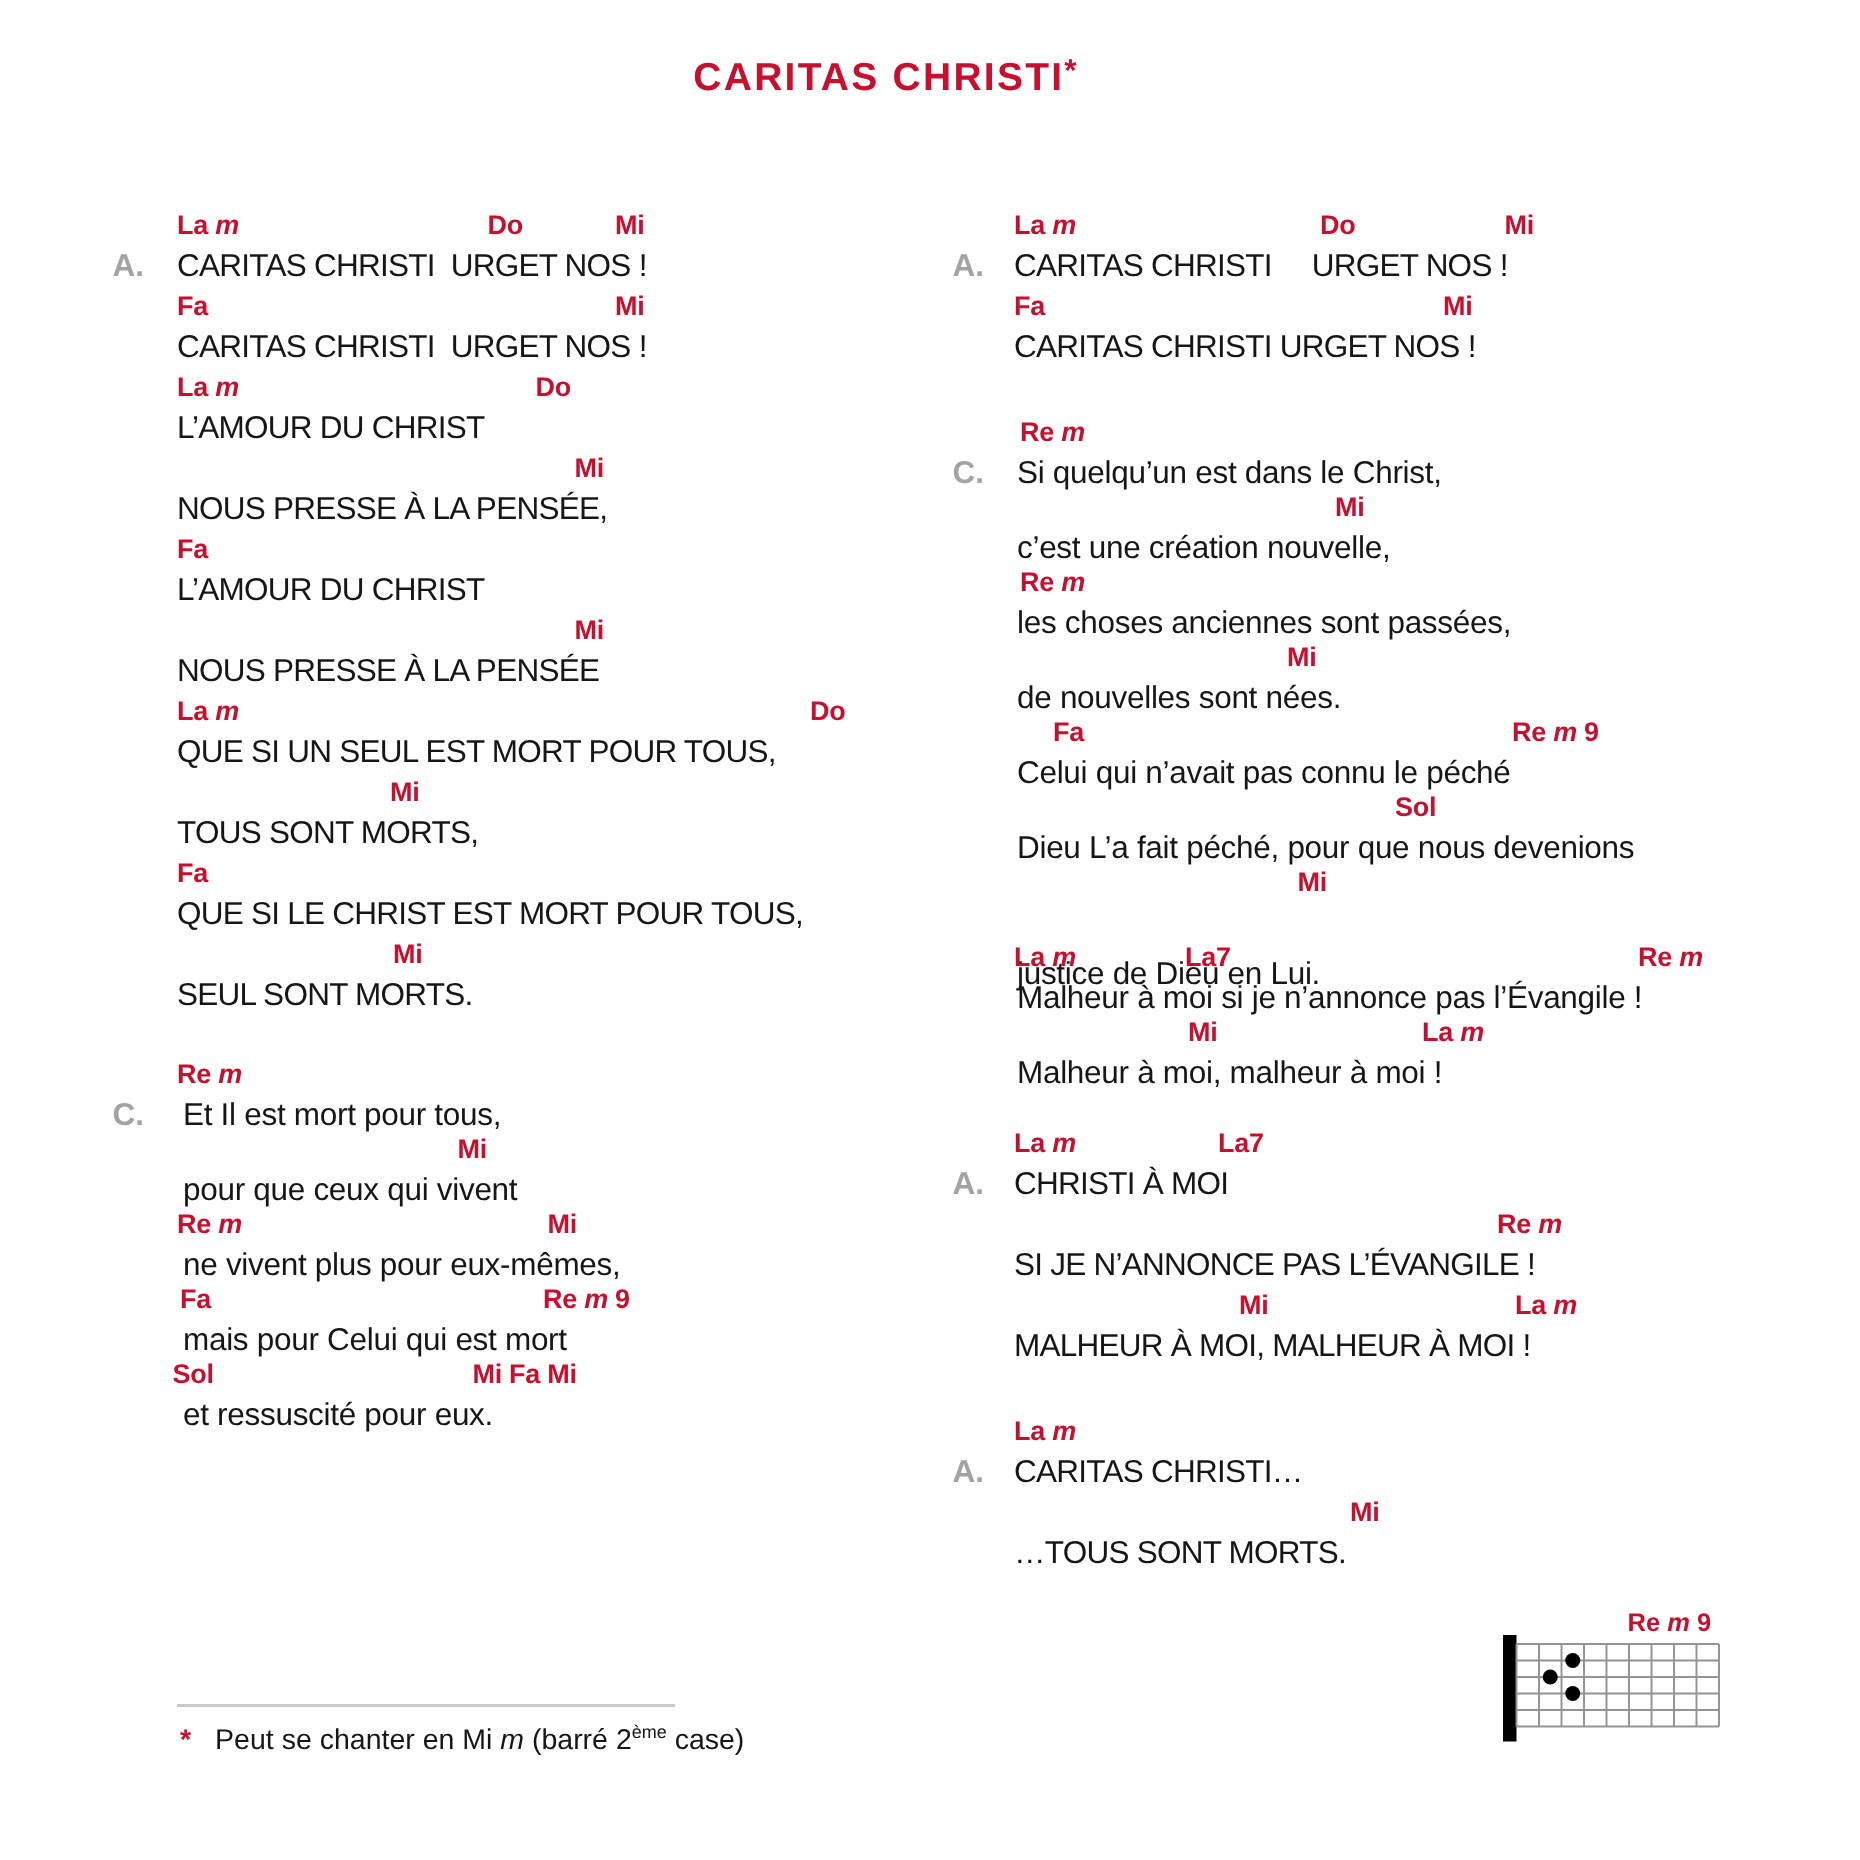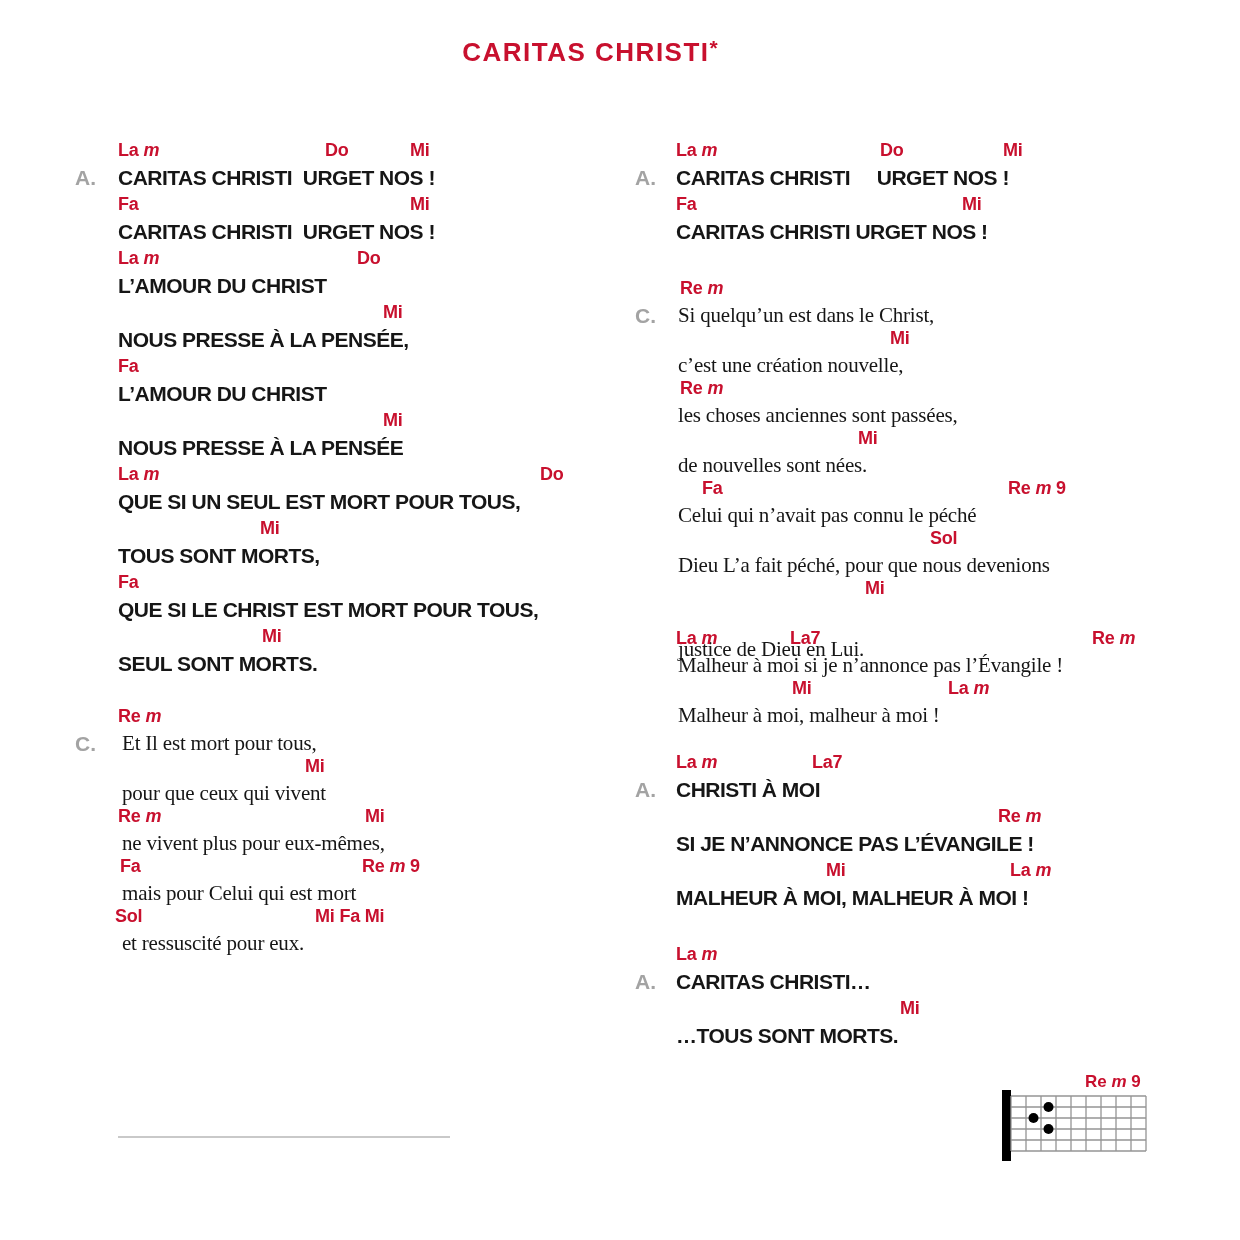--- a/index.html
+++ b/index.html
@@ -23,22 +23,22 @@
     color:var(--ink);font-weight:bold;font-size:20px;letter-spacing:0;
   }
   .chord{
     position:absolute;color:var(--red);font-weight:bold;font-size:18px;
     line-height:20px;white-space:pre;letter-spacing:-0.2px;
   }
   .chord i{font-style:italic;}
   .lyric{
     position:absolute;font-size:21px;line-height:25px;white-space:pre;color:var(--ink);
   }
-  .lyric.caps{font-weight:bold;letter-spacing:-0.5px;text-align:right;}
-  .lyric.norm{font-weight:normal;letter-spacing:-0.2px;font-family:Liberation Serif, serif;}
+  .lyric.caps{font-weight:normal;letter-spacing:-0.5px;text-align:right;}
+  .lyric.norm{font-weight:normal;letter-spacing:-0.2px;}
   .sec-label{
     position:absolute;color:var(--gray);font-weight:bold;font-size:21px;line-height:25px;
   }
   .footnote-rule{
     position:absolute;left:118px;top:1136px;width:332px;height:2px;background:var(--rule);
   }
   .footnote{
     position:absolute;top:1148px;left:120px;font-size:19px;color:var(--ink);white-space:pre;
   }
   .footnote .star{color:var(--red);font-weight:bold;margin-right:16px;}
@@ -139,20 +139,21 @@
       <span class="chord" style="left: 1010px; top: 860px;">La <i>m</i></span>
       <span class="lyric caps" style="left: 676px; top: 885px;">MALHEUR À MOI, MALHEUR À MOI !</span>
       <span class="chord" style="left: 676px; top: 944px;">La <i>m</i></span>
       <span class="sec-label" style="left: 635px; top: 969px;">A.</span>
       <span class="lyric caps" style="left: 676px; top: 969px;">CARITAS CHRISTI…</span>
       <span class="chord" style="left: 900px; top: 998px;">Mi</span>
       <span class="lyric caps" style="left: 676px; top: 1023px;">…TOUS SONT MORTS.</span>
     </div>
 
   <div class="footnote-rule"></div>
+  <div class="footnote"><span class="star">*</span><span id="footnote-text"><span>Peut se chanter en Mi </span><span class="italic">m</span><span> (barré 2</span><span class="sup">ème</span><span> case)</span></span></div>
 
   <div class="diagram">
     <div class="dlabel" id="diagram-label">Re <i>m</i> 9</div>
     <svg id="fretboard" width="160" height="80">
         <rect x="2" y="2" width="9" height="71" fill="#000"></rect>
         <line x1="11" x2="146" y1="8" y2="8" stroke="#949494" stroke-width="1.3"></line>
         <line x1="11" x2="146" y1="19" y2="19" stroke="#949494" stroke-width="1.3"></line>
         <line x1="11" x2="146" y1="30" y2="30" stroke="#949494" stroke-width="1.3"></line>
         <line x1="11" x2="146" y1="41" y2="41" stroke="#949494" stroke-width="1.3"></line>
         <line x1="11" x2="146" y1="52" y2="52" stroke="#949494" stroke-width="1.3"></line>

